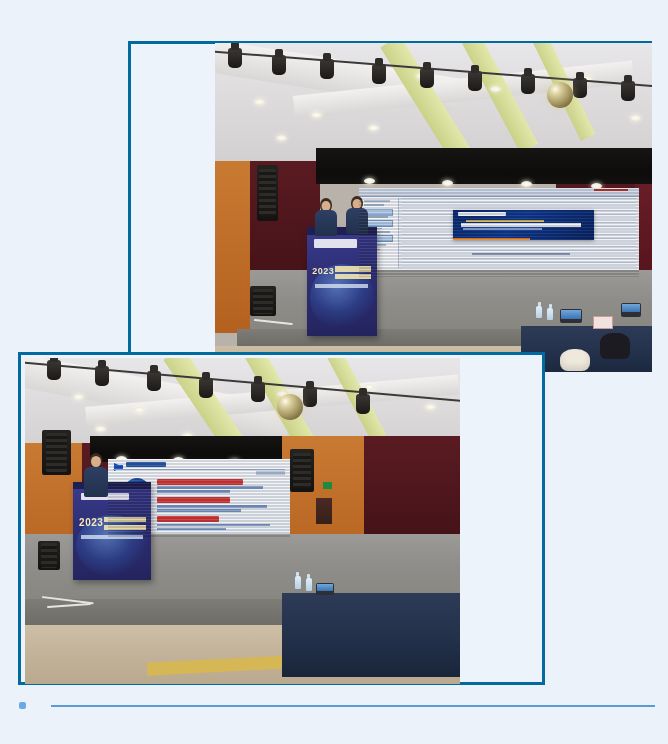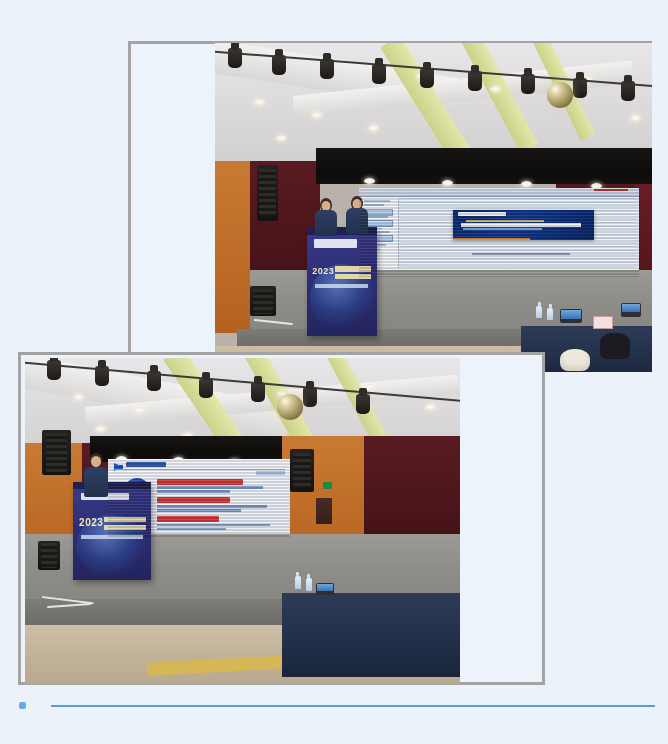--- a/index.html
+++ b/index.html
@@ -17,21 +17,21 @@
 
   .page {
     position: absolute;
     inset: 0;
     background: #ebf2fa;
   }
 
   
   .photo-card {
     position: absolute;
-    background: #a3a3a3;
+    background: #0369a1;
     box-sizing: border-box;
   }
   .photo-card .inner-bg {
     position: absolute;
     inset: 3px;
     background: #edf3fb;
   }
 
   
   #card-top {

